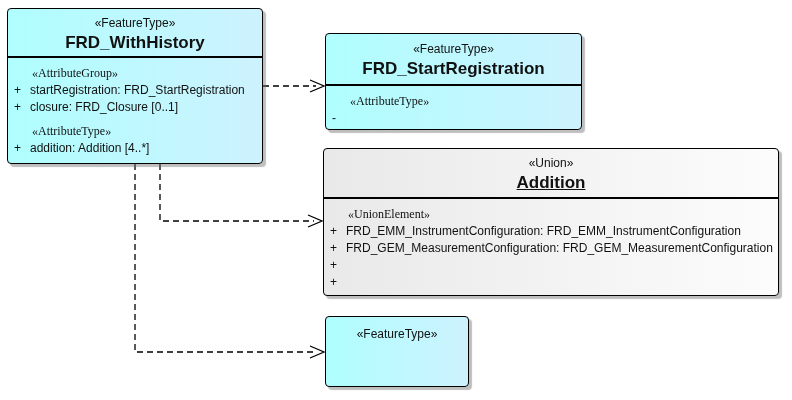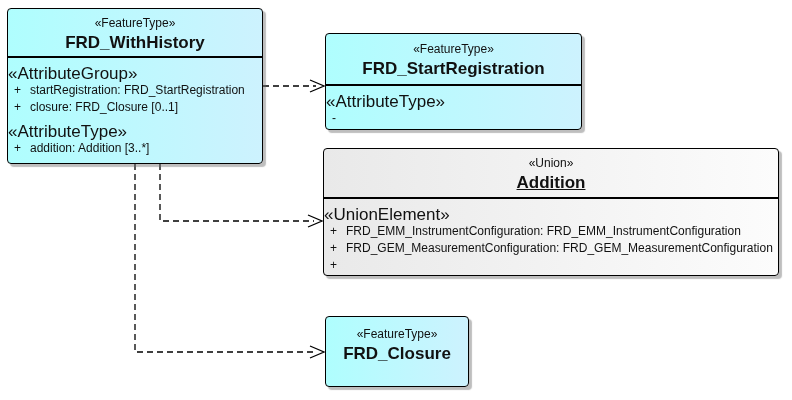--- a/index.html
+++ b/index.html
@@ -20,21 +20,21 @@
   .hdr {
     display: flex; flex-direction: column;
     justify-content: center; align-items: center;
   }
   .hdr.top-align { justify-content: flex-start; padding-top: 8px; }
   .stereo { font-size: 12px; line-height: 19px; white-space: nowrap; }
   .cname  { font-size: 17px; font-weight: bold; line-height: 19px; white-space: nowrap; }
   .cname.u { text-decoration: underline; }
 
   .cbody { border-top: 2px solid #000; }
-  .srow { font-size: 17px; line-height: 17px; padding-left: 0; margin-top: 7px; white-space: nowrap; }
+  .srow { font-size: 12px; line-height: 17px; padding-left: 24px; margin-top: 7px; white-space: nowrap; font-family: Liberation Serif, serif; }
   .arow { font-size: 12px; line-height: 17px; display: flex; }
   .vis  { flex: 0 0 22px; width: 22px; padding-left: 6px; }
   .atext { white-space: nowrap; }
 
   svg.connectors { position: absolute; left: 0; top: 0; width: 792px; height: 400px; }
   .dash { stroke: #000; stroke-width: 1.3; fill: none; stroke-dasharray: 6 4; }
   .head { stroke: #000; stroke-width: 1.3; fill: none; }
 </style>
 </head>
 <body>
@@ -67,39 +67,39 @@
         <span class="vis">+</span>
         <span class="atext">startRegistration: FRD_StartRegistration</span>
       </div>
       <div class="arow">
         <span class="vis">+</span>
         <span class="atext">closure: FRD_Closure [0..1]</span>
       </div>
       <div class="srow">«AttributeType»</div>
       <div class="arow">
         <span class="vis">+</span>
-        <span class="atext">addition: Addition [3..*]</span>
+        <span class="atext">addition: Addition [4..*]</span>
       </div>
     </div>
   </div>
 
   <div class="uml-class fill-feature" style="left:325px; top:33px; width:257px; height:97px;">
     <div class="hdr" style="height:50px;">
       <div class="stereo">«FeatureType»</div>
       <div class="cname">FRD_StartRegistration</div>
     </div>
     <div class="cbody">
       <div class="srow">«AttributeType»</div>
       <div class="arow">
         <span class="vis">-</span>
       </div>
     </div>
   </div>
 
-  <div class="uml-class fill-union" style="left:323px; top:148px; width:456px; height:128px;">
+  <div class="uml-class fill-union" style="left:323px; top:148px; width:456px; height:148px;">
     <div class="hdr" style="height:48px;">
       <div class="stereo">«Union»</div>
       <div class="cname u">Addition</div>
     </div>
     <div class="cbody">
       <div class="srow">«UnionElement»</div>
       <div class="arow">
         <span class="vis">+</span>
         <span class="atext">FRD_EMM_InstrumentConfiguration: FRD_EMM_InstrumentConfiguration</span>
       </div>
@@ -112,17 +112,16 @@
       </div>
       <div class="arow">
         <span class="vis">+</span>
       </div>
     </div>
   </div>
 
   <div class="uml-class fill-feature" style="left:325px; top:316px; width:144px; height:71px;">
     <div class="hdr top-align" style="height:100%;">
       <div class="stereo">«FeatureType»</div>
-      <div class="cname">FRD_Closure</div>
     </div>
   </div>
 
 </div>
 
 </body></html>

